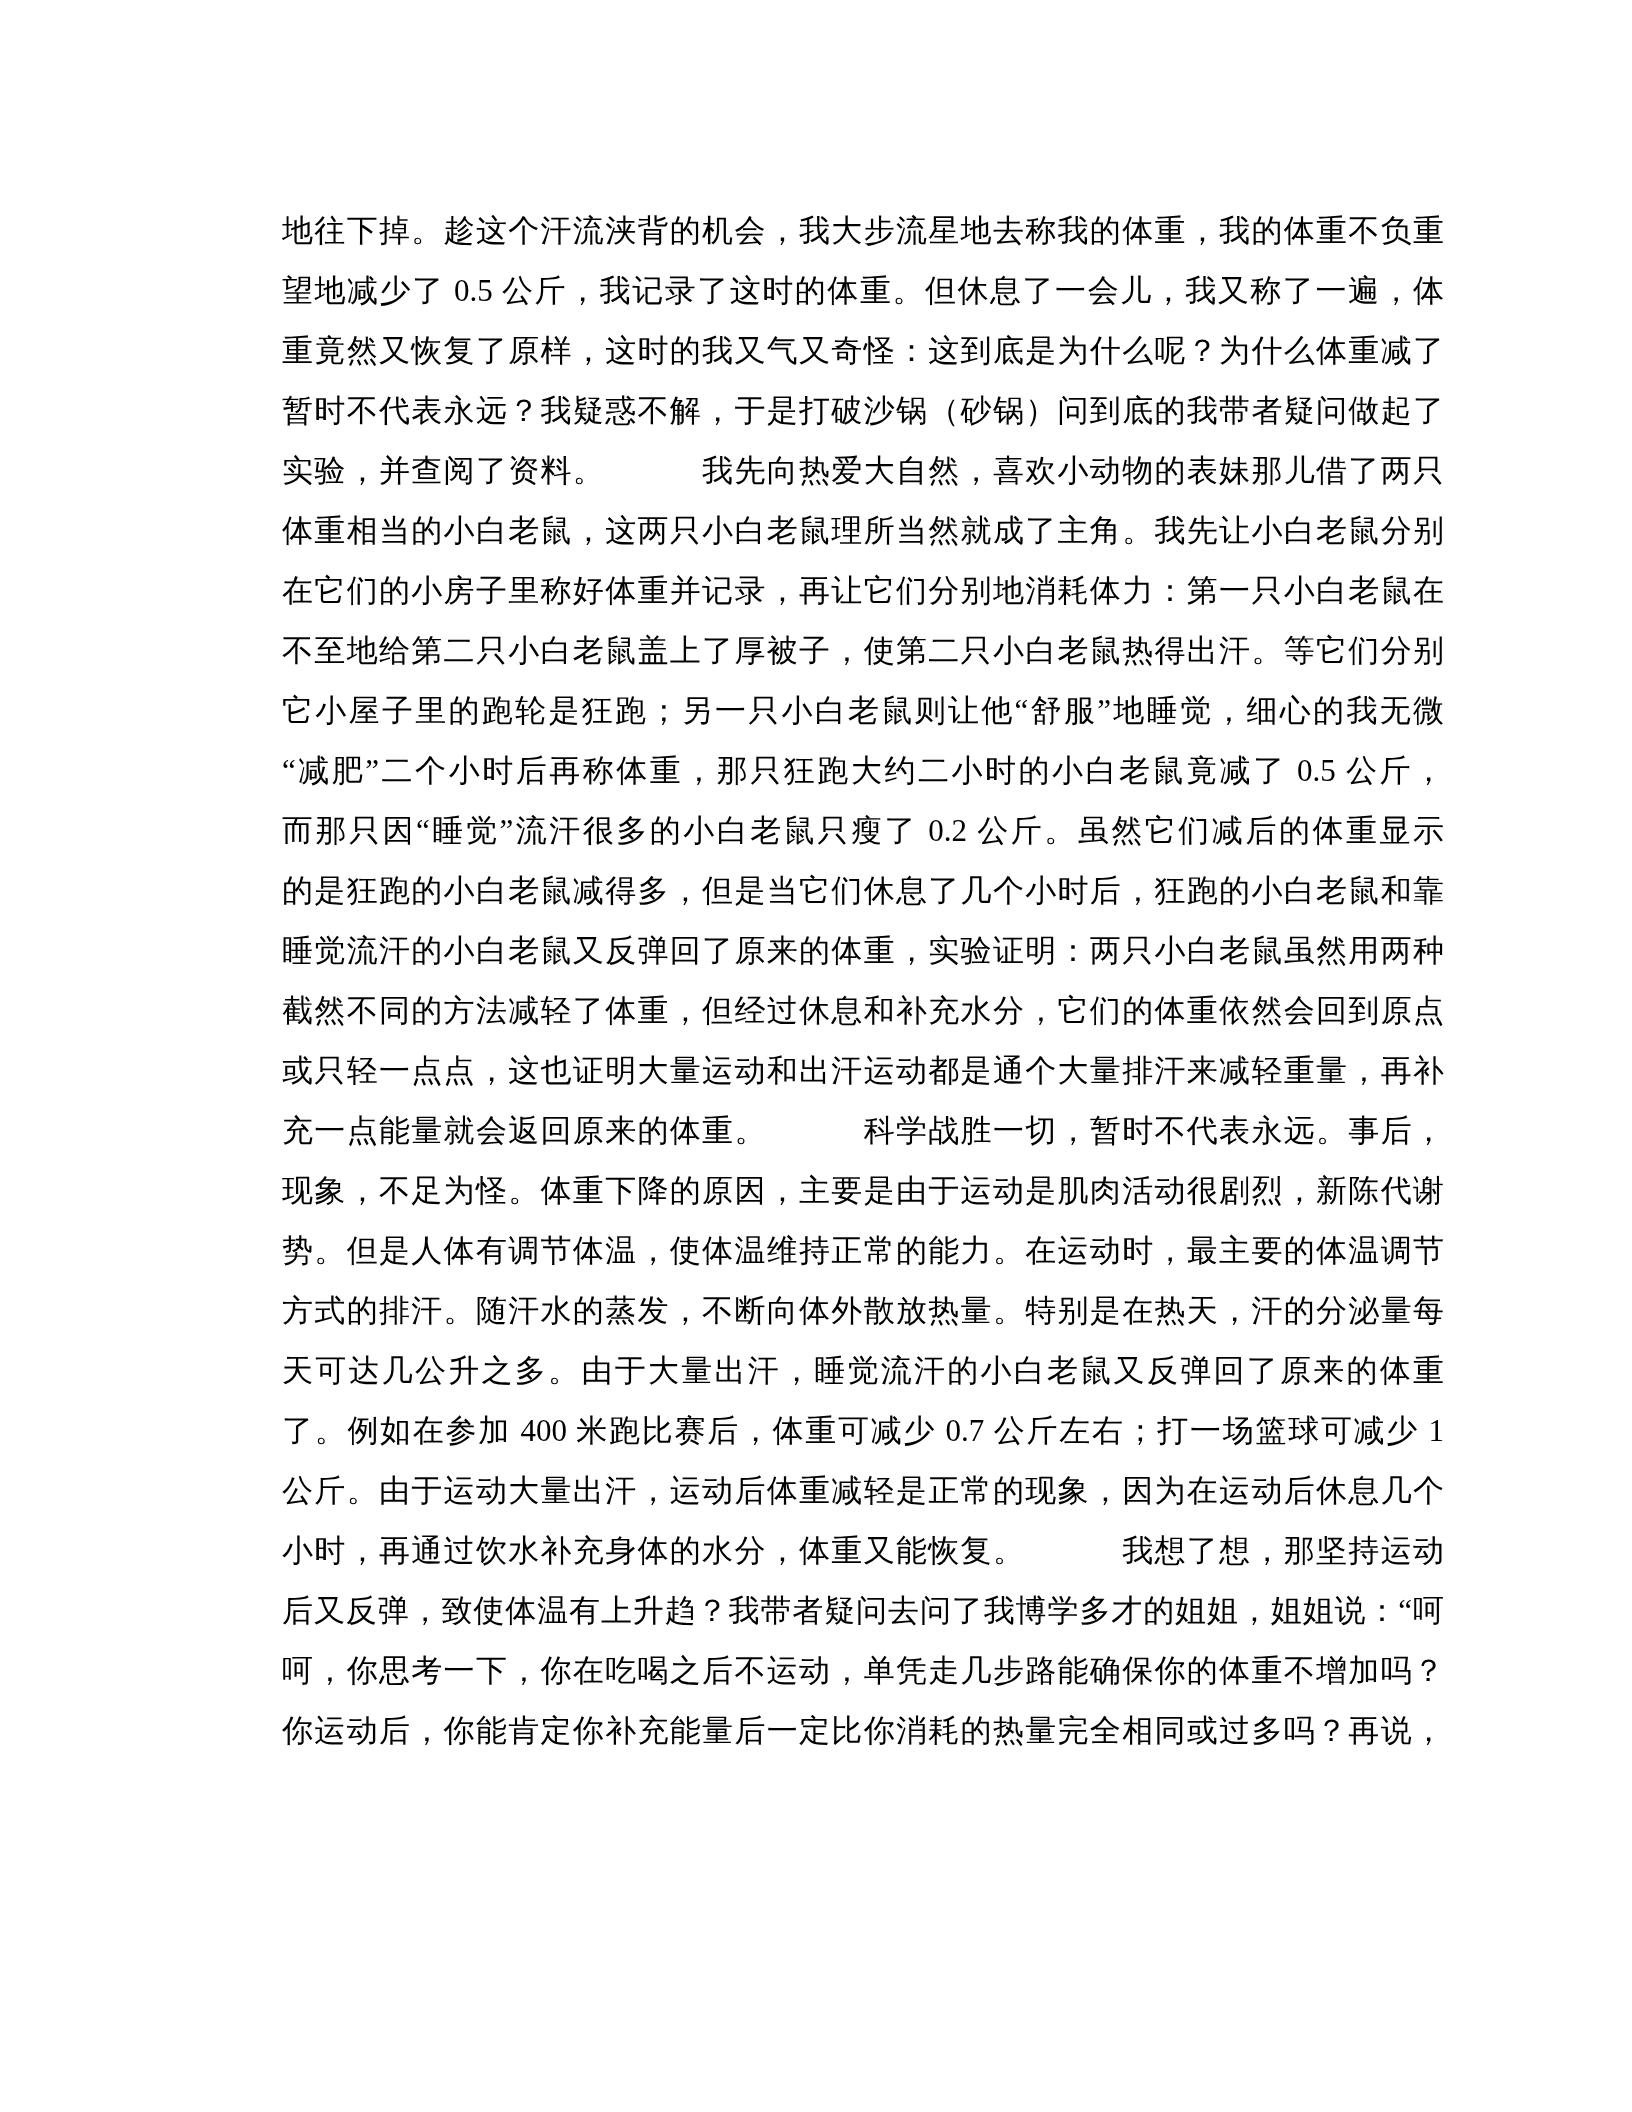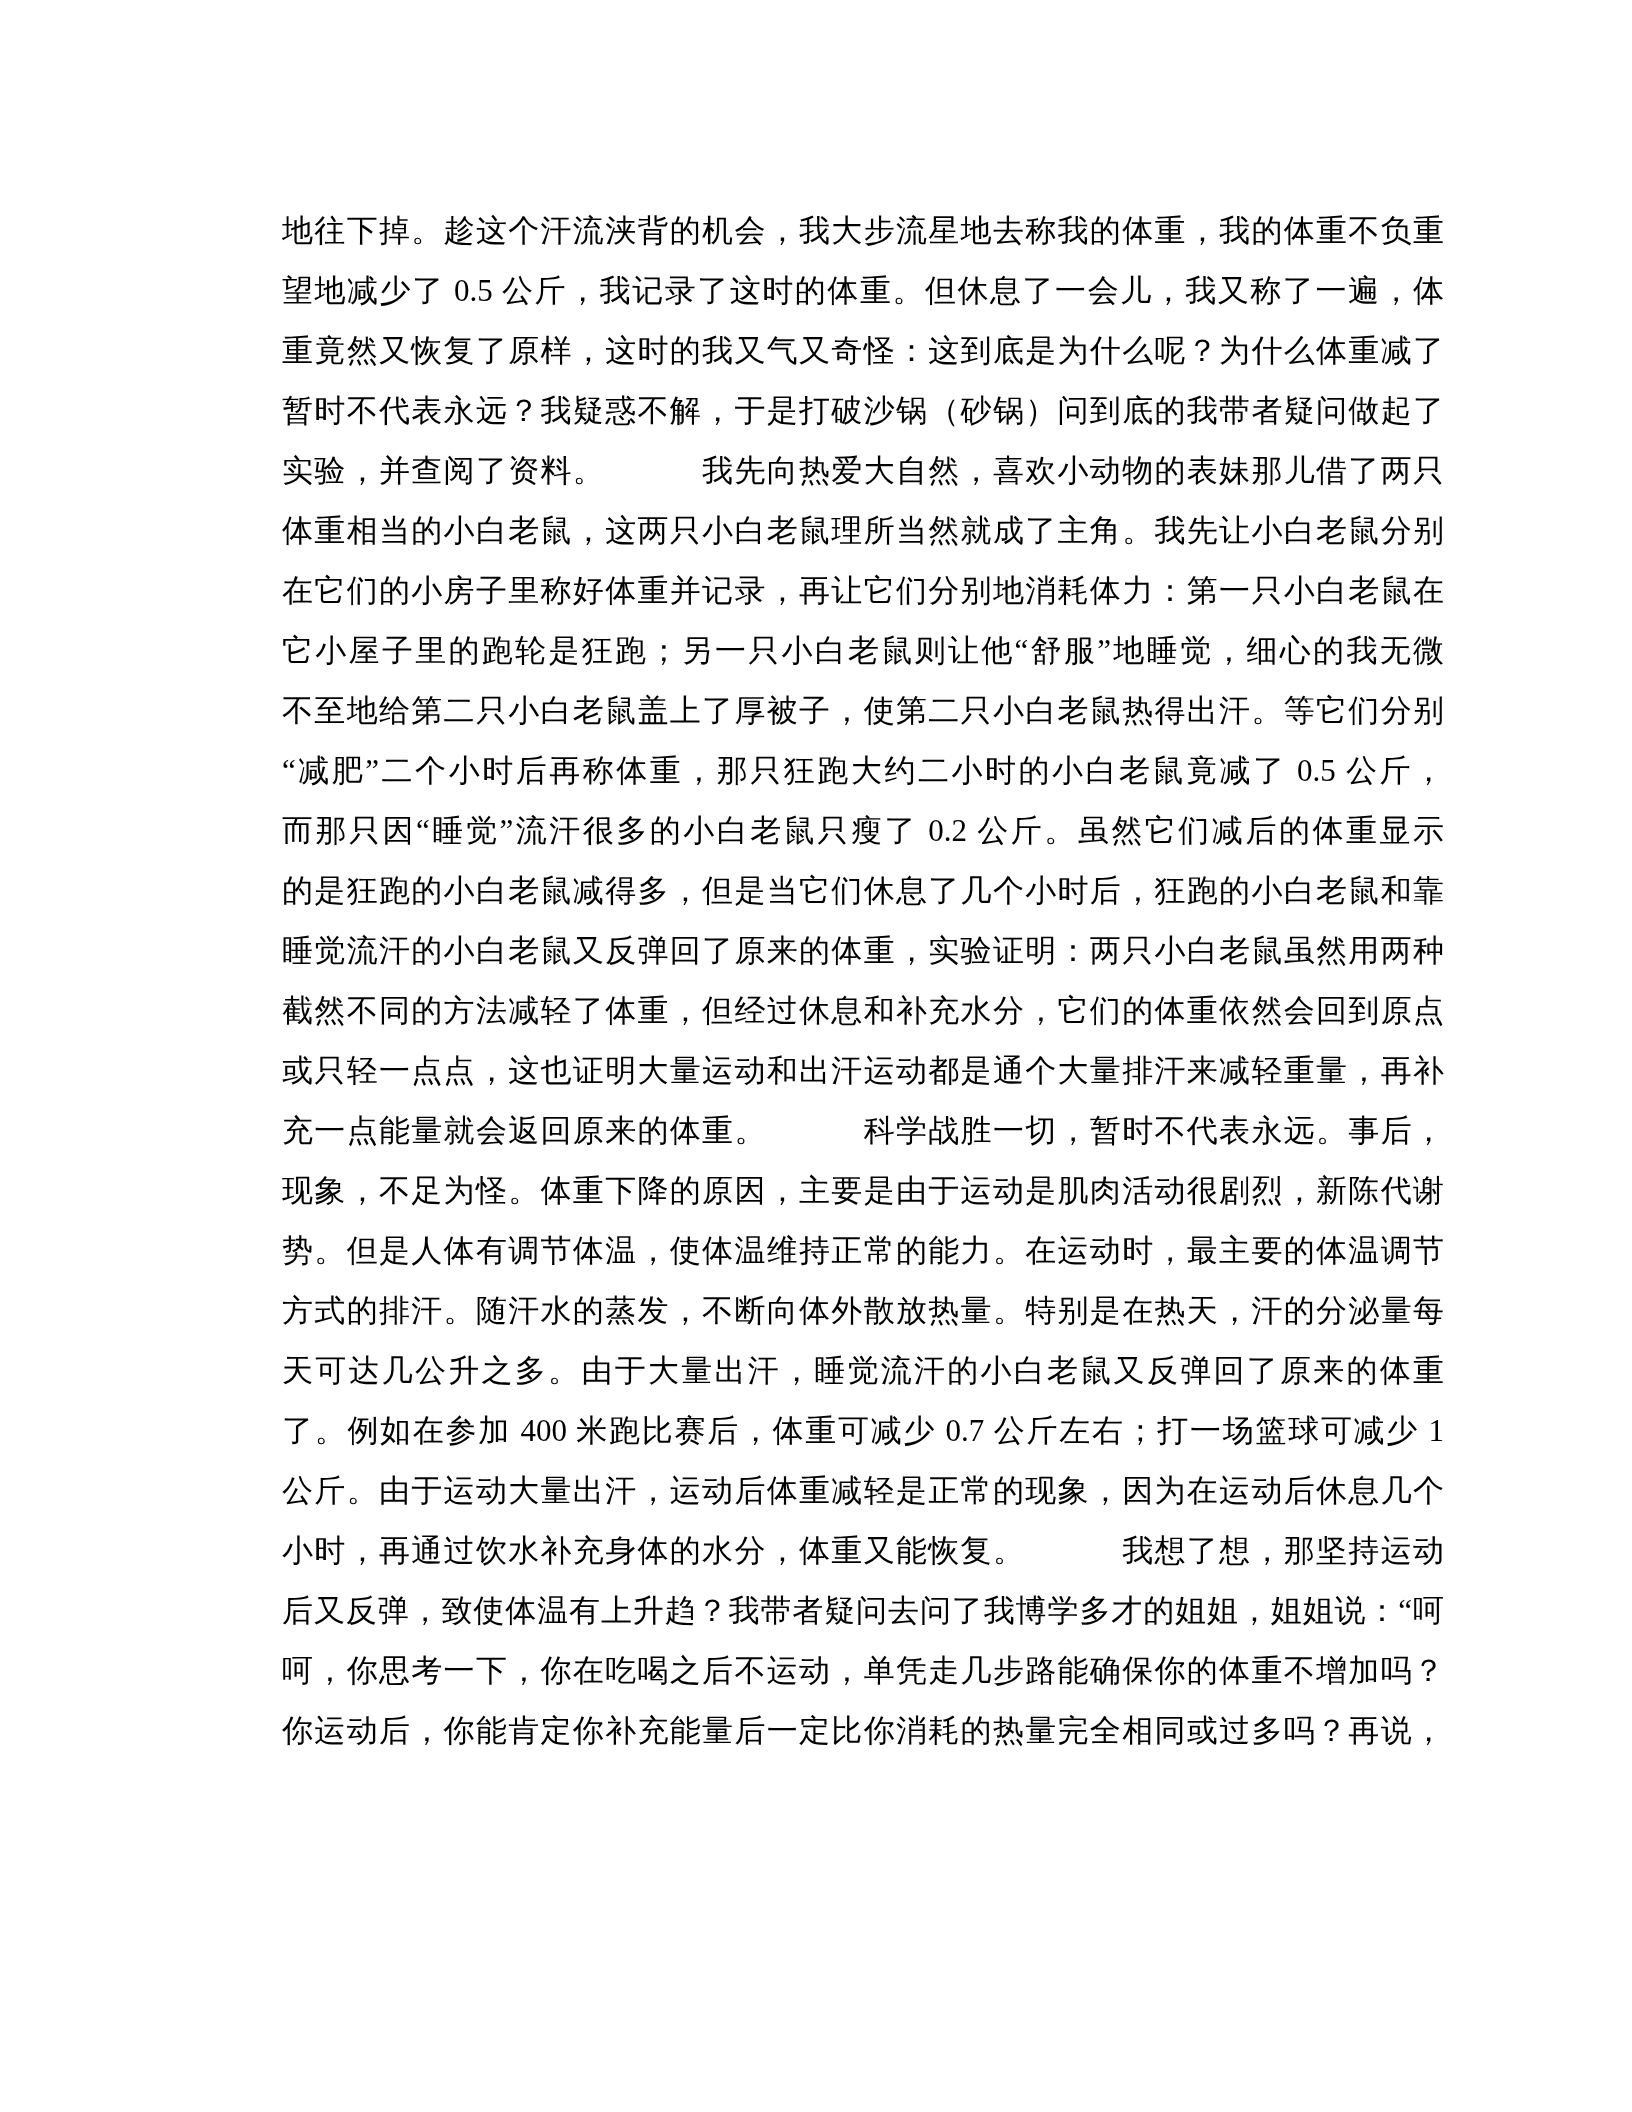--- a/index.html
+++ b/index.html
@@ -38,22 +38,22 @@
 <div class="page">
   <div class="doc-text">
 
   <div class="doc-line">地往下掉。趁这个汗流浃背的机会，我大步流星地去称我的体重，我的体重不负重</div>
       <div class="doc-line">望地减少了 0.5 公斤，我记录了这时的体重。但休息了一会儿，我又称了一遍，体</div>
       <div class="doc-line">重竟然又恢复了原样，这时的我又气又奇怪：这到底是为什么呢？为什么体重减了</div>
       <div class="doc-line">暂时不代表永远？我疑惑不解，于是打破沙锅（砂锅）问到底的我带者疑问做起了</div>
       <div class="doc-line">实验，并查阅了资料。　　　我先向热爱大自然，喜欢小动物的表妹那儿借了两只</div>
       <div class="doc-line">体重相当的小白老鼠，这两只小白老鼠理所当然就成了主角。我先让小白老鼠分别</div>
       <div class="doc-line">在它们的小房子里称好体重并记录，再让它们分别地消耗体力：第一只小白老鼠在</div>
+      <div class="doc-line">不至地给第二只小白老鼠盖上了厚被子，使第二只小白老鼠热得出汗。等它们分别</div>
       <div class="doc-line">它小屋子里的跑轮是狂跑；另一只小白老鼠则让他“舒服”地睡觉，细心的我无微</div>
-      <div class="doc-line">不至地给第二只小白老鼠盖上了厚被子，使第二只小白老鼠热得出汗。等它们分别</div>
       <div class="doc-line">“减肥”二个小时后再称体重，那只狂跑大约二小时的小白老鼠竟减了 0.5 公斤，</div>
       <div class="doc-line">而那只因“睡觉”流汗很多的小白老鼠只瘦了 0.2 公斤。虽然它们减后的体重显示</div>
       <div class="doc-line">的是狂跑的小白老鼠减得多，但是当它们休息了几个小时后，狂跑的小白老鼠和靠</div>
       <div class="doc-line">睡觉流汗的小白老鼠又反弹回了原来的体重，实验证明：两只小白老鼠虽然用两种</div>
       <div class="doc-line">截然不同的方法减轻了体重，但经过休息和补充水分，它们的体重依然会回到原点</div>
       <div class="doc-line">或只轻一点点，这也证明大量运动和出汗运动都是通个大量排汗来减轻重量，再补</div>
       <div class="doc-line">充一点能量就会返回原来的体重。　　　科学战胜一切，暂时不代表永远。事后，</div>
       <div class="doc-line">现象，不足为怪。体重下降的原因，主要是由于运动是肌肉活动很剧烈，新陈代谢</div>
       <div class="doc-line">势。但是人体有调节体温，使体温维持正常的能力。在运动时，最主要的体温调节</div>
       <div class="doc-line">方式的排汗。随汗水的蒸发，不断向体外散放热量。特别是在热天，汗的分泌量每</div>

